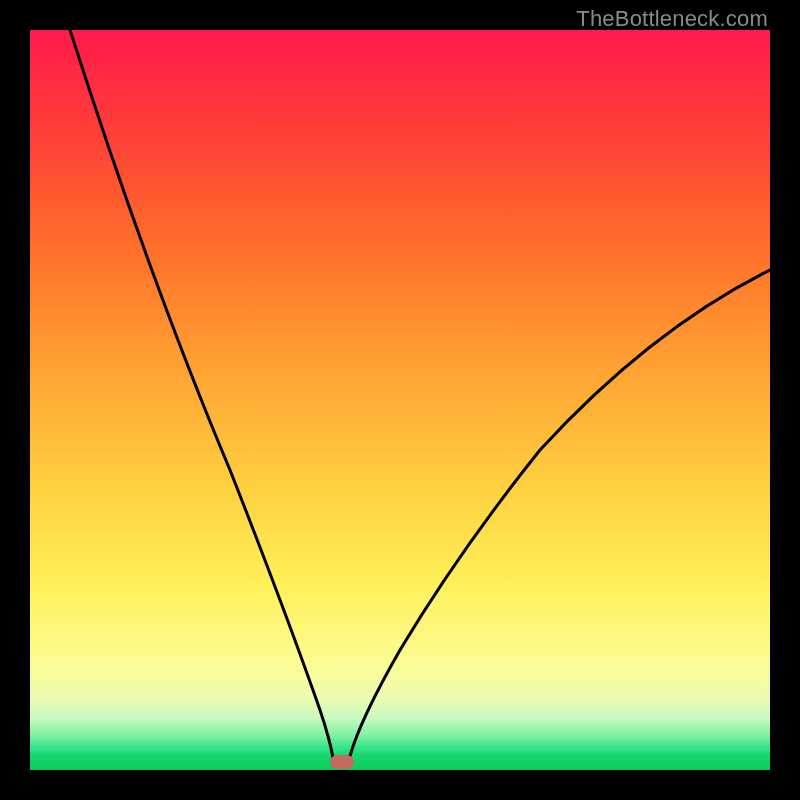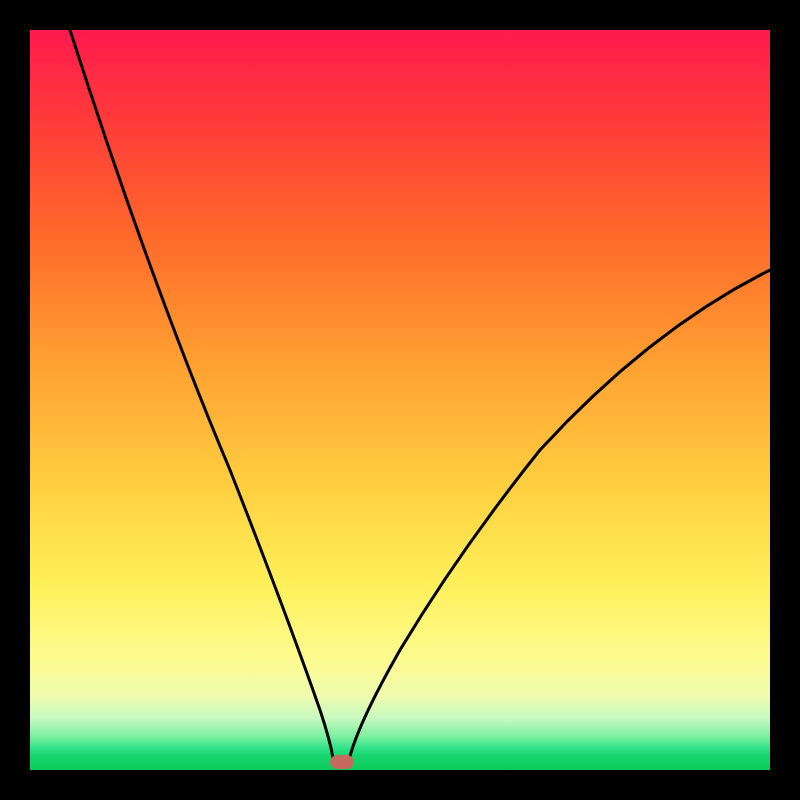--- a/index.html
+++ b/index.html
@@ -72,20 +72,21 @@
     height: 14px;
     border-radius: 7px;
     background: #c56a5e;
   }
 </style>
 </head>
 <body>
 
 <div class="frame">
 
+  <div class="watermark">TheBottleneck.com</div>
 
   <div class="plot">
 
     <svg class="curve" viewBox="0 0 740 740" preserveAspectRatio="none">
 
       <path d="M 40 0
                Q 120 250 200 440
                Q 255 580 290 680
                Q 300 710 303 728
                L 303 734"></path>

